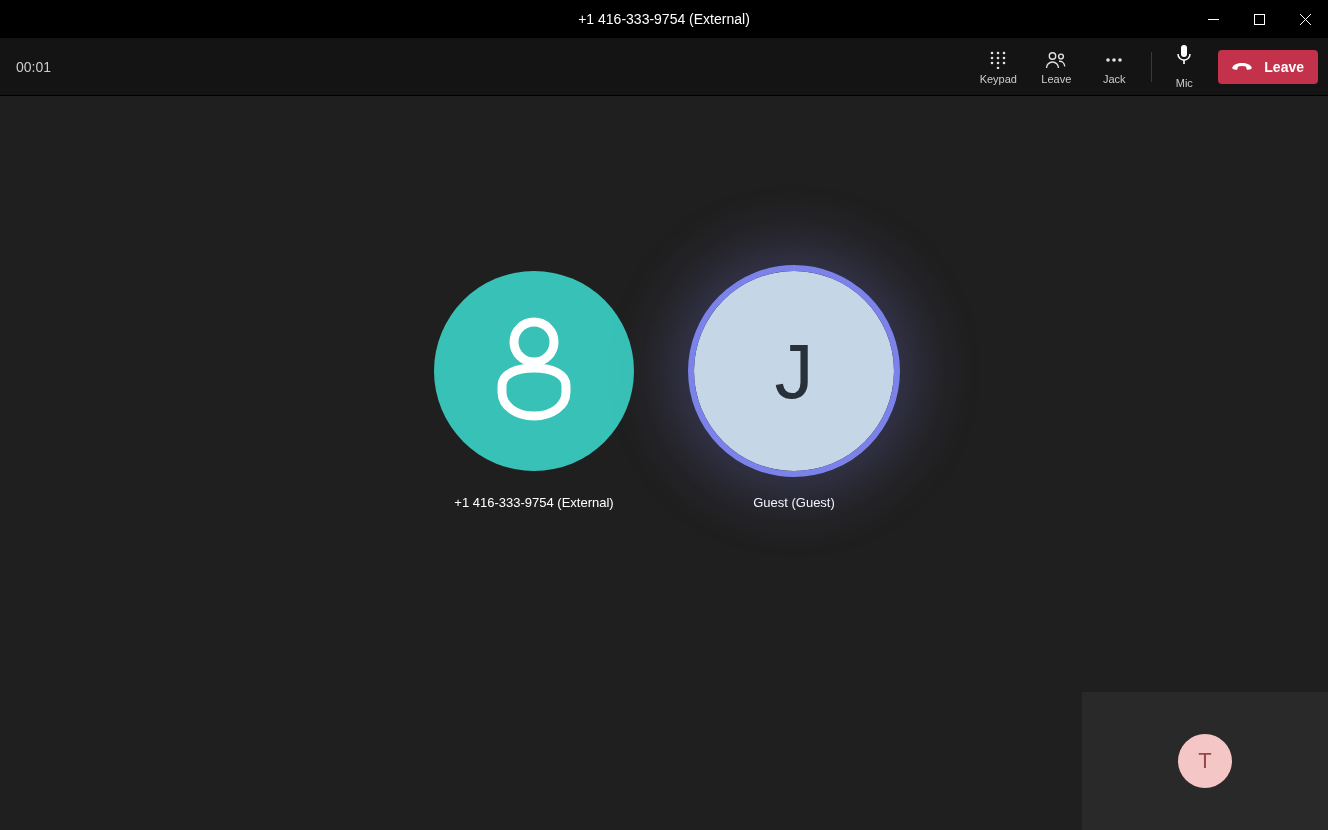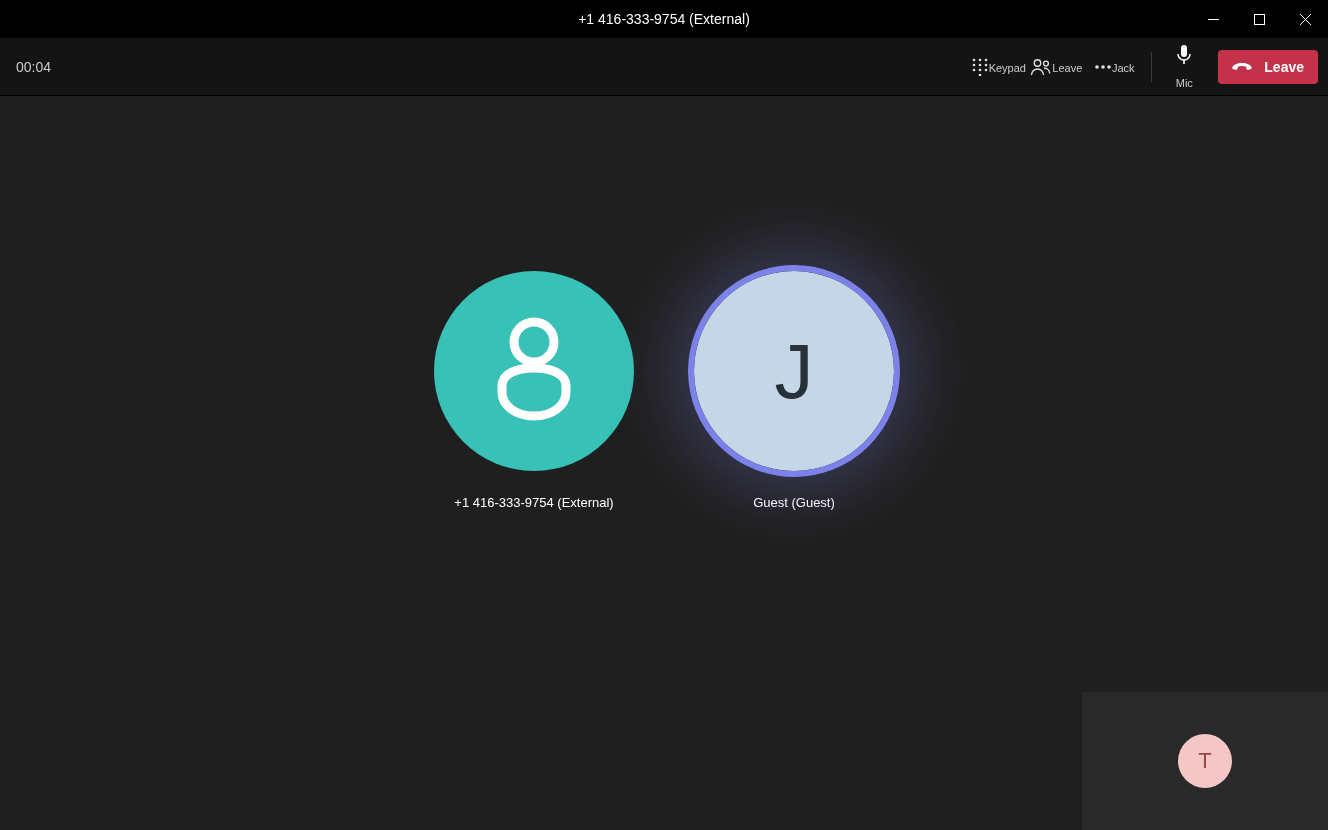--- a/index.html
+++ b/index.html
@@ -10,21 +10,21 @@
   .titlebar { height: 38px; background: #000000; display: flex; align-items: center; position: relative; color: #fff; flex-shrink: 0; }
   .titlebar .title { position: absolute; left: 0; right: 0; text-align: center; font-size: 14px; color: #ffffff; pointer-events: none; }
   .titlebar .win-controls { position: absolute; right: 0; top: 0; height: 100%; display: flex; }
   .win-btn { width: 46px; height: 38px; display: flex; align-items: center; justify-content: center; color: #fff; cursor: pointer; }
   .win-btn svg { stroke: #fff; fill: none; }
 
   
   .toolbar { height: 58px; background: #141414; border-bottom: 1px solid #000; display: flex; align-items: center; justify-content: space-between; padding: 0 10px 0 16px; flex-shrink: 0; }
   .call-timer { color: #cccccc; font-size: 14px; }
   .toolbar-right { display: flex; align-items: center; height: 100%; }
-  .tb-btn { display: flex; flex-direction: row; align-items: center; justify-content: center; color: #e1e1e1; width: 58px; height: 100%; cursor: pointer; }
+  .tb-btn { display: flex; flex-direction: column; align-items: center; justify-content: center; color: #e1e1e1; width: 58px; height: 100%; cursor: pointer; }
   .tb-btn .ico { height: 22px; display: flex; align-items: center; justify-content: center; }
   .tb-btn .lbl { font-size: 11px; margin-top: 2px; color: #cccccc; }
   .tb-sep { width: 1px; height: 30px; background: #3a3a3a; margin: 0 8px; }
   .mic-btn { display: flex; flex-direction: column; align-items: center; justify-content: center; color: #e1e1e1; width: 48px; height: 100%; cursor: pointer; gap: 10px; }
   .mic-btn .lbl { font-size: 11px; margin-top: 2px; color: #cccccc; }
   .leave-btn { background: #C4314B; color: #fff; border: none; height: 34px; padding: 0 14px; margin-left: 10px; border-radius: 4px; display: flex; align-items: center; gap: 12px; cursor: pointer; font-size: 14px; font-weight: 600; }
   .leave-btn svg { fill: #fff; }
 
   
   .stage { flex: 1; background: #201F1F; position: relative; display: flex; align-items: flex-start; justify-content: center; }
@@ -64,21 +64,21 @@
       </div>
       <div class="win-btn">
         <svg width="11" height="11" viewBox="0 0 11 11">
             <path d="M0 0 L11 11 M11 0 L0 11" stroke-width="1"></path>
           </svg>
       </div>
     </div>
   </div>
 
   <div class="toolbar">
-    <div class="call-timer">00:04</div>
+    <div class="call-timer">00:01</div>
     <div class="toolbar-right">
 
       <div class="tb-btn">
         <span class="ico">
           <svg width="18" height="18" viewBox="0 0 18 18" fill="#e1e1e1">
             <circle cx="3" cy="2" r="1.3"></circle>
               <circle cx="9" cy="2" r="1.3"></circle>
               <circle cx="15" cy="2" r="1.3"></circle>
             <circle cx="3" cy="7" r="1.3"></circle>
               <circle cx="9" cy="7" r="1.3"></circle>

